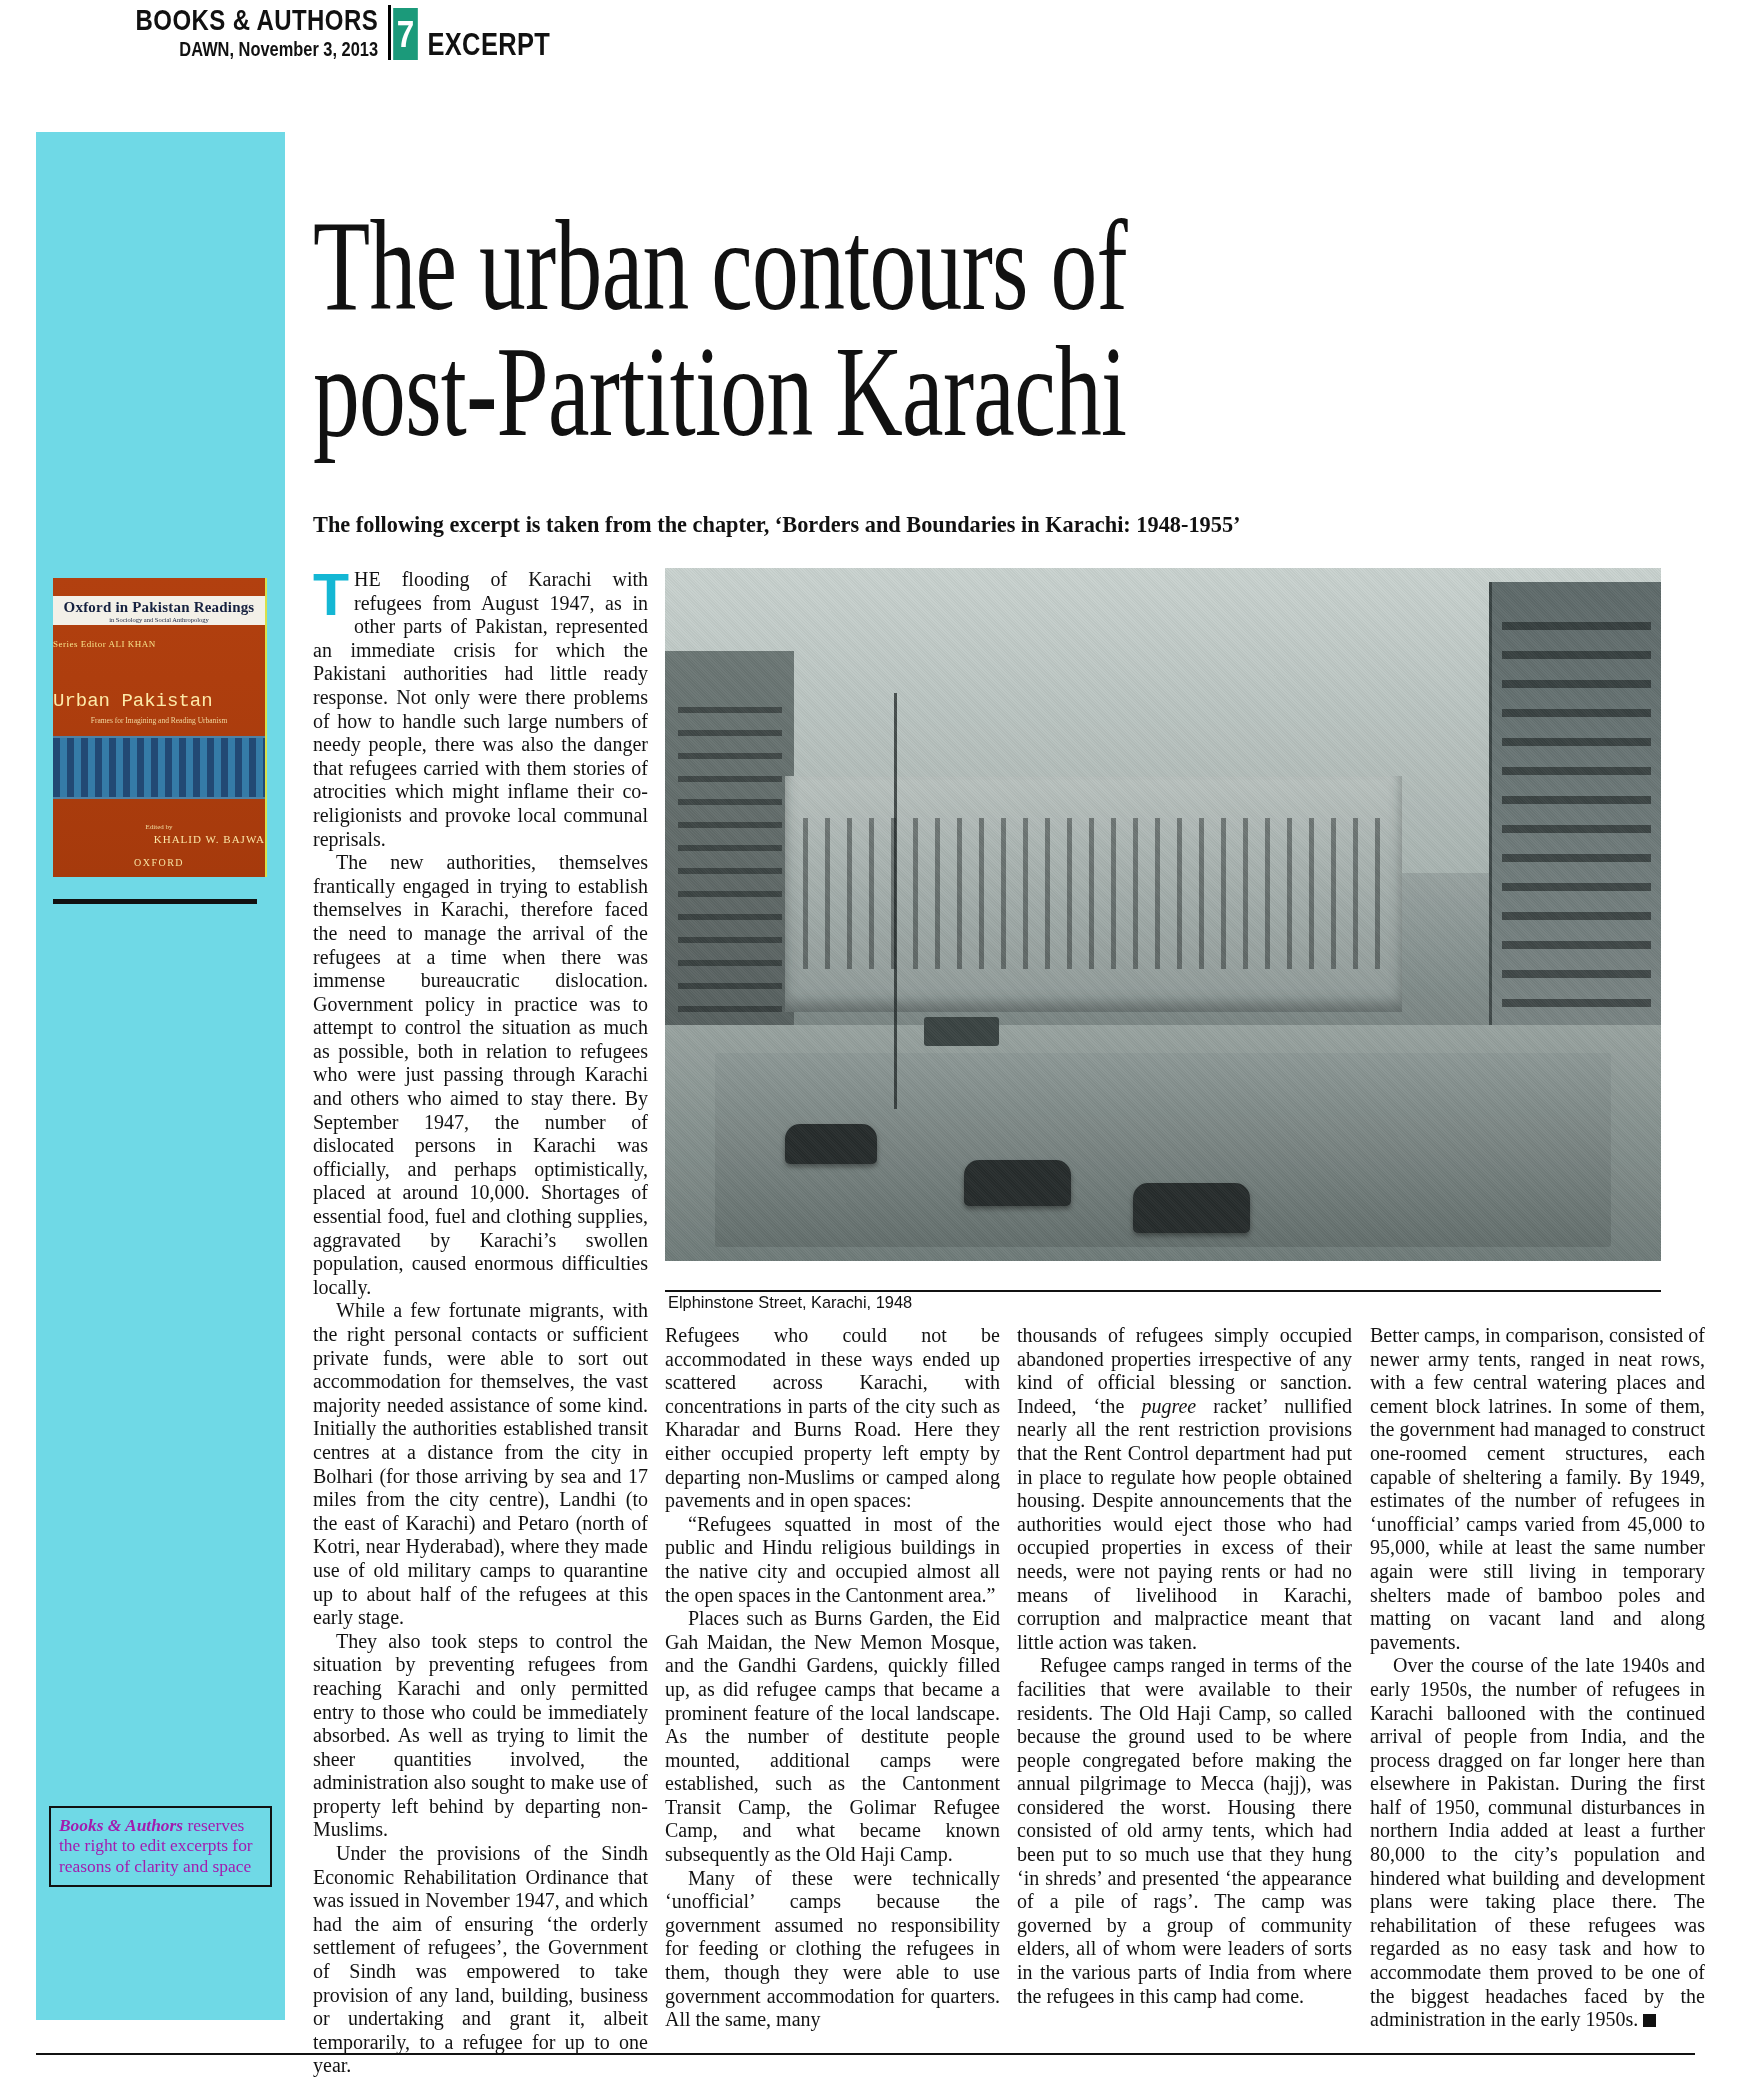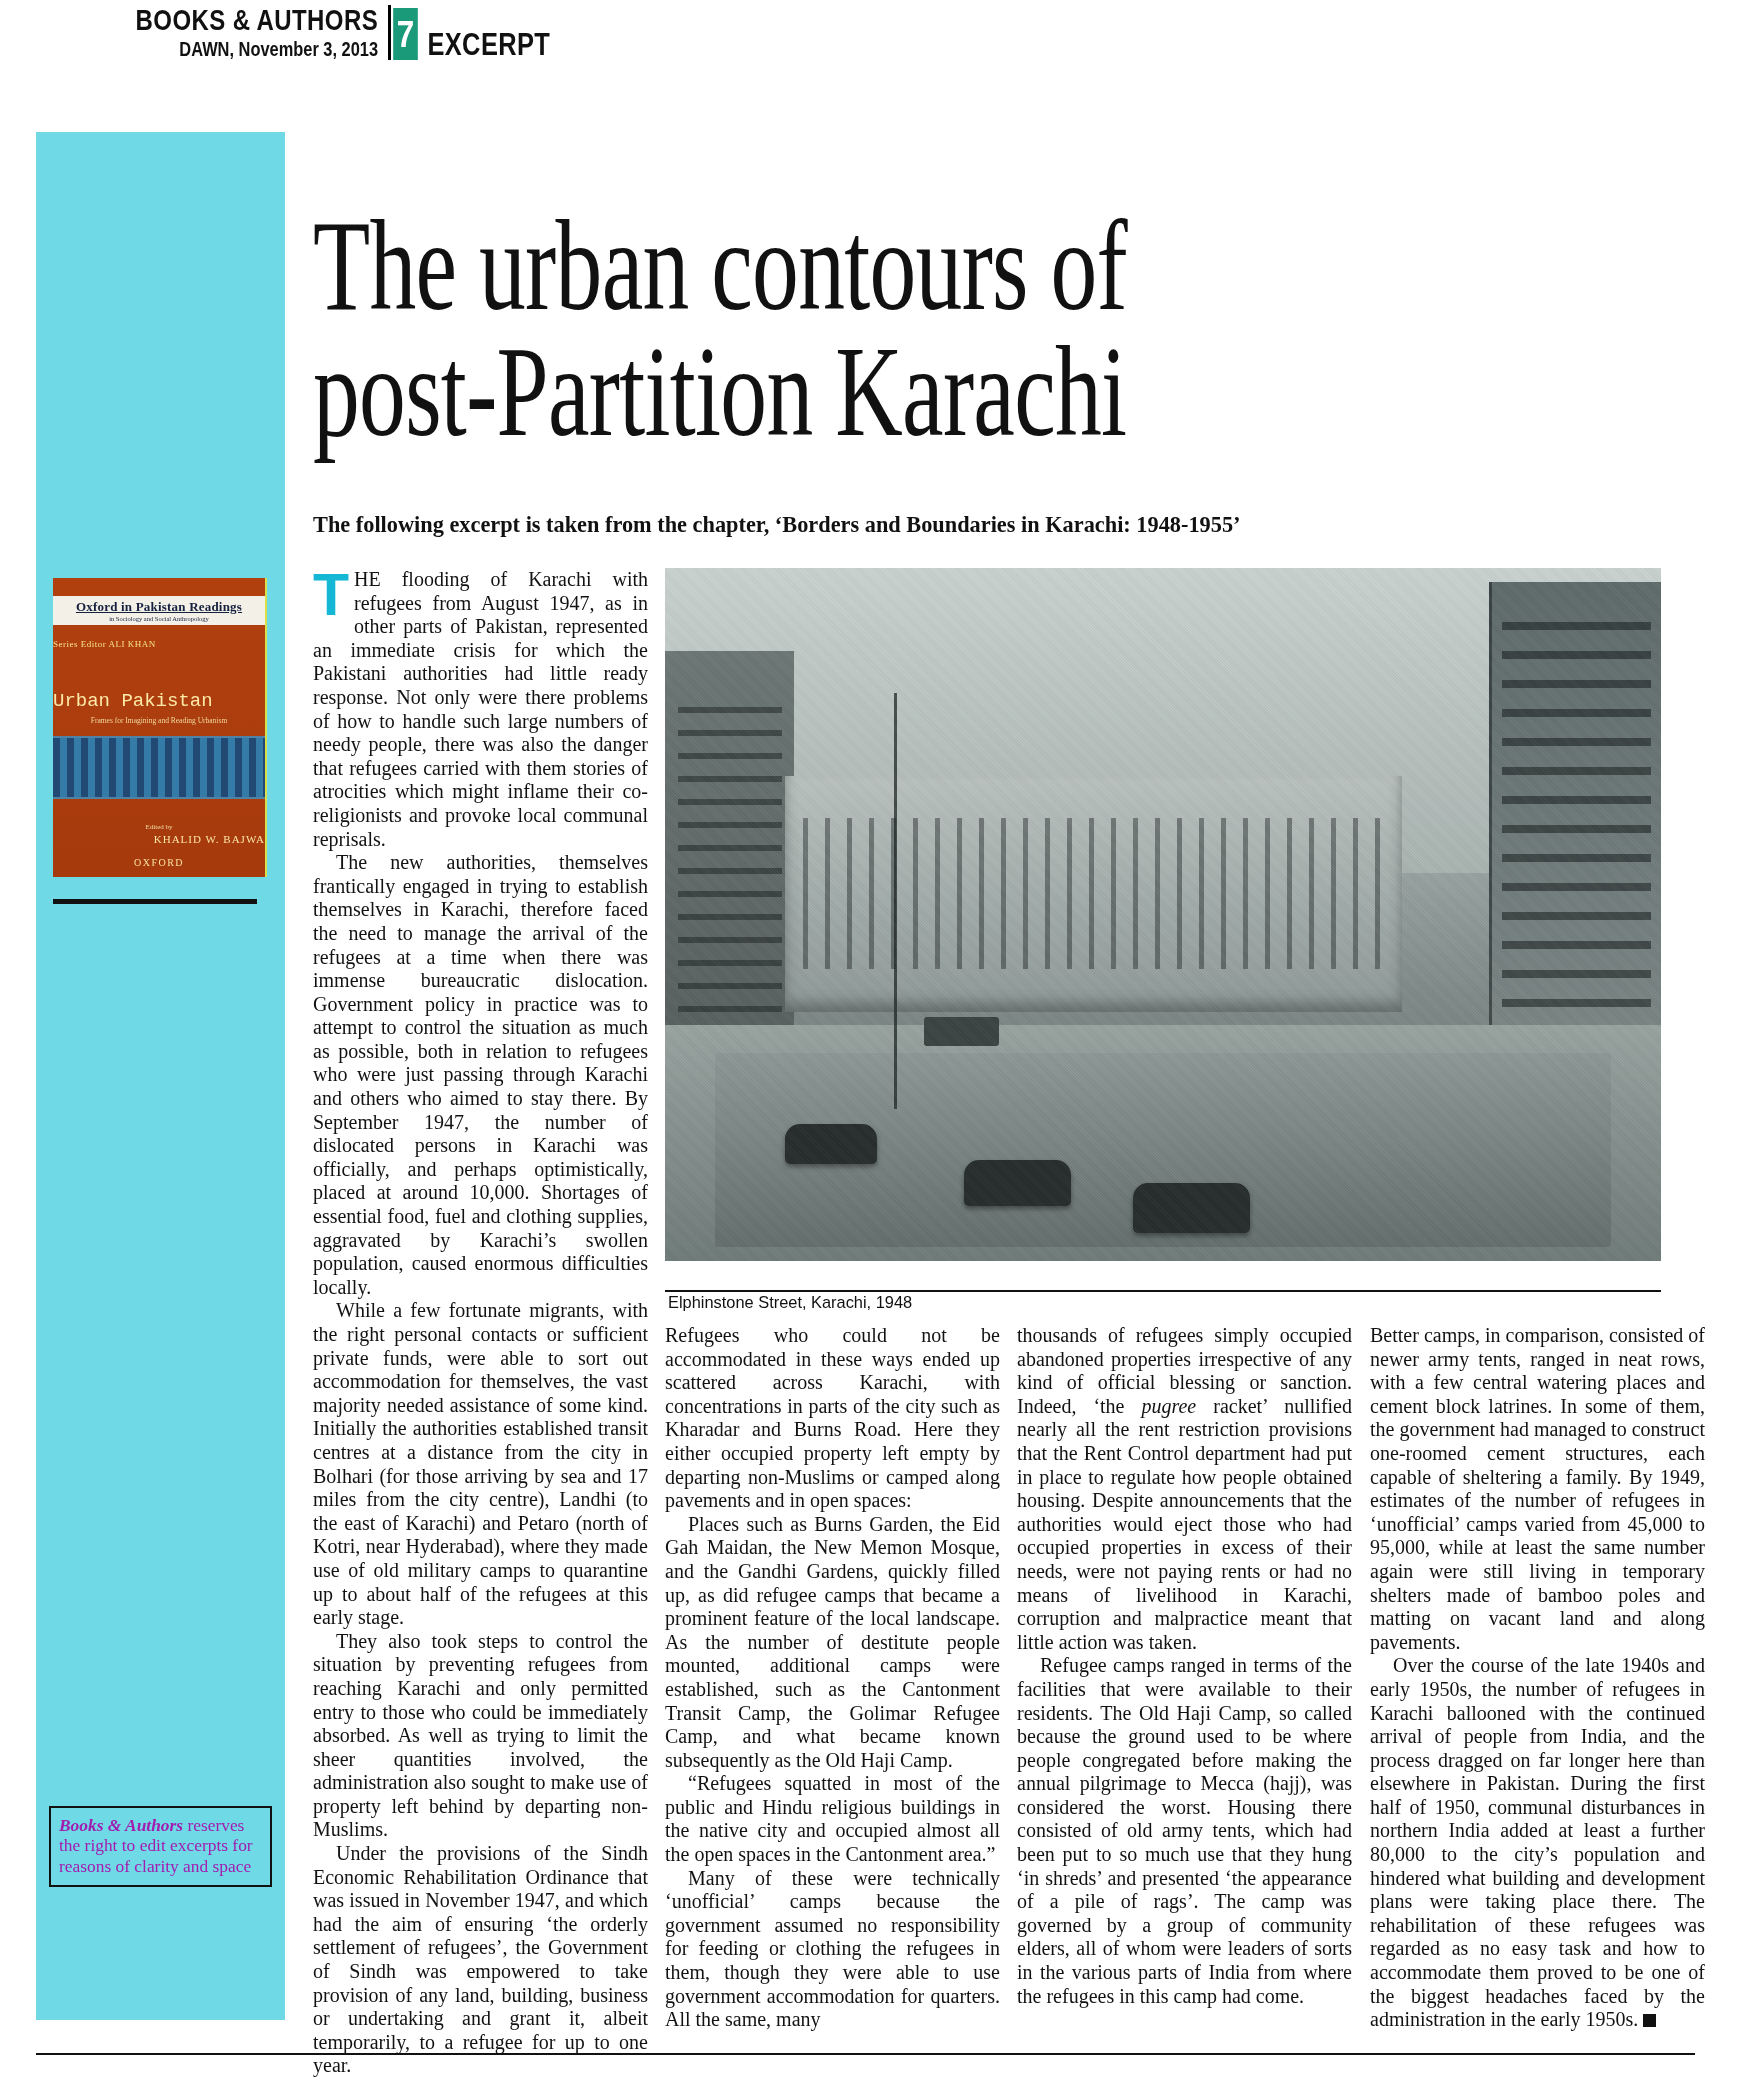--- a/index.html
+++ b/index.html
@@ -78,21 +78,21 @@
     position:absolute; left:17px; top:446px; width:212px; height:299px;
     background:linear-gradient(#b2400f,#a63a0c);
     border-right:2.5px solid #d9e04a;
     overflow:hidden;
   }
   .bc-band-top{
     position:absolute; left:0; top:18px; width:100%; height:29px;
     background:#f3f0e8; display:flex; flex-direction:column;
     align-items:center; justify-content:center;
   }
-  .bc-series1{ font-size:13px; font-weight:bold; color:#15203f; letter-spacing:0.2px;text-decoration:underline;}
+  .bc-series1{ font-size:15px; font-weight:bold; color:#15203f; letter-spacing:0.2px;}
   .bc-series2{ font-size:6.5px; color:#15203f; }
   .bc-editor{
     position:absolute; left:0; top:61px; width:100%;
     text-align:left; font-size:9px; color:#f7e38a; letter-spacing:0.5px;
   }
   .bc-title{
     position:absolute; left:0; top:112px; width:100%;
     font-size:19px; color:#fde9a8;
     font-family:Liberation Mono, monospace;
   }
@@ -286,22 +286,22 @@
 <div class="col" id="col1">
   <p class="first"><span class="dropcap">T</span><span>HE flooding of Karachi with refugees from August 1947, as in other parts of Pakistan, represented an immediate crisis for which the Pakistani authorities had little ready response. Not only were there problems of how to handle such large numbers of needy people, there was also the danger that refugees carried with them stories of atrocities which might inflame their co-religionists and provoke local communal reprisals.</span></p>
   <p>The new authorities, themselves frantically engaged in trying to establish themselves in Karachi, therefore faced the need to manage the arrival of the refugees at a time when there was immense bureaucratic dislocation. Government policy in practice was to attempt to control the situation as much as possible, both in relation to refugees who were just passing through Karachi and others who aimed to stay there. By September 1947, the number of dislocated persons in Karachi was officially, and perhaps optimistically, placed at around 10,000. Shortages of essential food, fuel and clothing supplies, aggravated by Karachi’s swollen population, caused enormous difficulties locally.</p>
   <p>While a few fortunate migrants, with the right personal contacts or sufficient private funds, were able to sort out accommodation for themselves, the vast majority needed assistance of some kind. Initially the authorities established transit centres at a distance from the city in Bolhari (for those arriving by sea and 17 miles from the city centre), Landhi (to the east of Karachi) and Petaro (north of Kotri, near Hyderabad), where they made use of old military camps to quarantine up to about half of the refugees at this early stage.</p>
   <p>They also took steps to control the situation by preventing refugees from reaching Karachi and only permitted entry to those who could be immediately absorbed. As well as trying to limit the sheer quantities involved, the administration also sought to make use of property left behind by departing non-Muslims.</p>
   <p>Under the provisions of the Sindh Economic Rehabilitation Ordinance that was issued in November 1947, and which had the aim of ensuring ‘the orderly settlement of refugees’, the Government of Sindh was empowered to take provision of any land, building, business or undertaking and grant it, albeit temporarily, to a refugee for up to one year.</p>
 </div>
 
 <div class="col" id="col2">
   <p class="first">Refugees who could not be accommodated in these ways ended up scattered across Karachi, with concentrations in parts of the city such as Kharadar and Burns Road. Here they either occupied property left empty by departing non-Muslims or camped along pavements and in open spaces:</p>
+  <p>“Refugees squatted in most of the public and Hindu religious buildings in the native city and occupied almost all the open spaces in the Cantonment area.”</p>
   <p>Places such as Burns Garden, the Eid Gah Maidan, the New Memon Mosque, and the Gandhi Gardens, quickly filled up, as did refugee camps that became a prominent feature of the local landscape. As the number of destitute people mounted, additional camps were established, such as the Cantonment Transit Camp, the Golimar Refugee Camp, and what became known subsequently as the Old Haji Camp.</p>
-  <p>“Refugees squatted in most of the public and Hindu religious buildings in the native city and occupied almost all the open spaces in the Cantonment area.”</p>
   <p>Many of these were technically ‘unofficial’ camps because the government assumed no responsibility for feeding or clothing the refugees in them, though they were able to use government accommodation for quarters. All the same, many</p>
 </div>
 
 <div class="col" id="col3">
   <p class="first"><span>thousands of refugees simply occupied abandoned properties irrespective of any kind of official blessing or sanction. Indeed, ‘the </span><em>pugree</em><span> racket’ nullified nearly all the rent restriction provisions that the Rent Control department had put in place to regulate how people obtained housing. Despite announcements that the authorities would eject those who had occupied properties in excess of their needs, were not paying rents or had no means of livelihood in Karachi, corruption and malpractice meant that little action was taken.</span></p>
   <p>Refugee camps ranged in terms of the facilities that were available to their residents. The Old Haji Camp, so called because the ground used to be where people congregated before making the annual pilgrimage to Mecca (hajj), was considered the worst. Housing there consisted of old army tents, which had been put to so much use that they hung ‘in shreds’ and presented ‘the appearance of a pile of rags’. The camp was governed by a group of community elders, all of whom were leaders of sorts in the various parts of India from where the refugees in this camp had come.</p>
 </div>
 
 <div class="col" id="col4">
   <p class="first">Better camps, in comparison, consisted of newer army tents, ranged in neat rows, with a few central watering places and cement block latrines. In some of them, the government had managed to construct one-roomed cement structures, each capable of sheltering a family. By 1949, estimates of the number of refugees in ‘unofficial’ camps varied from 45,000 to 95,000, while at least the same number again were still living in temporary shelters made of bamboo poles and matting on vacant land and along pavements.</p>

